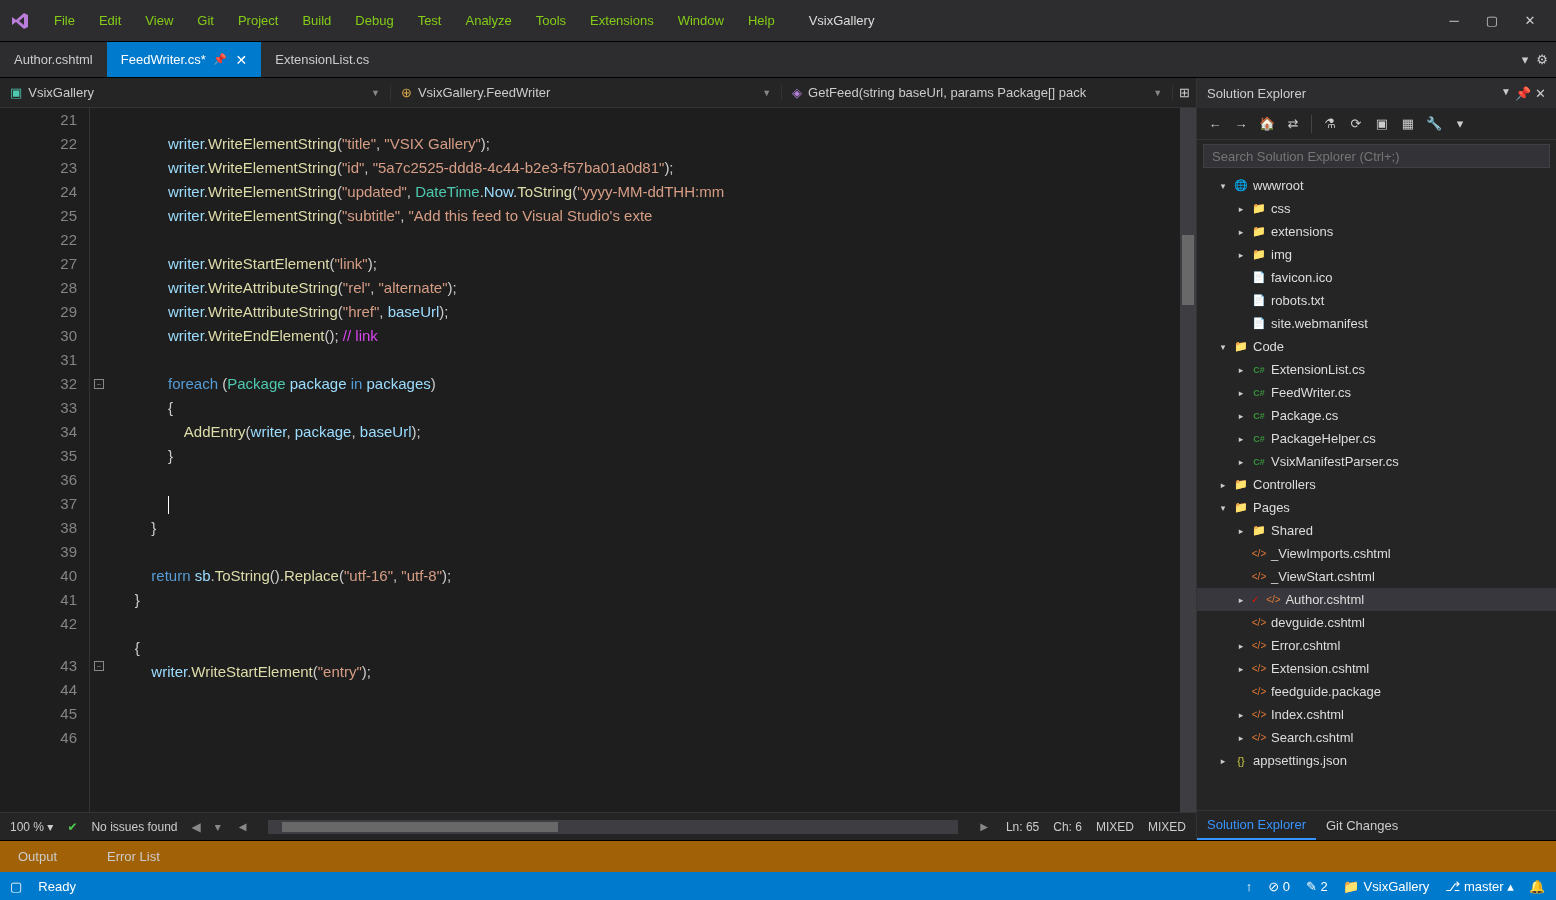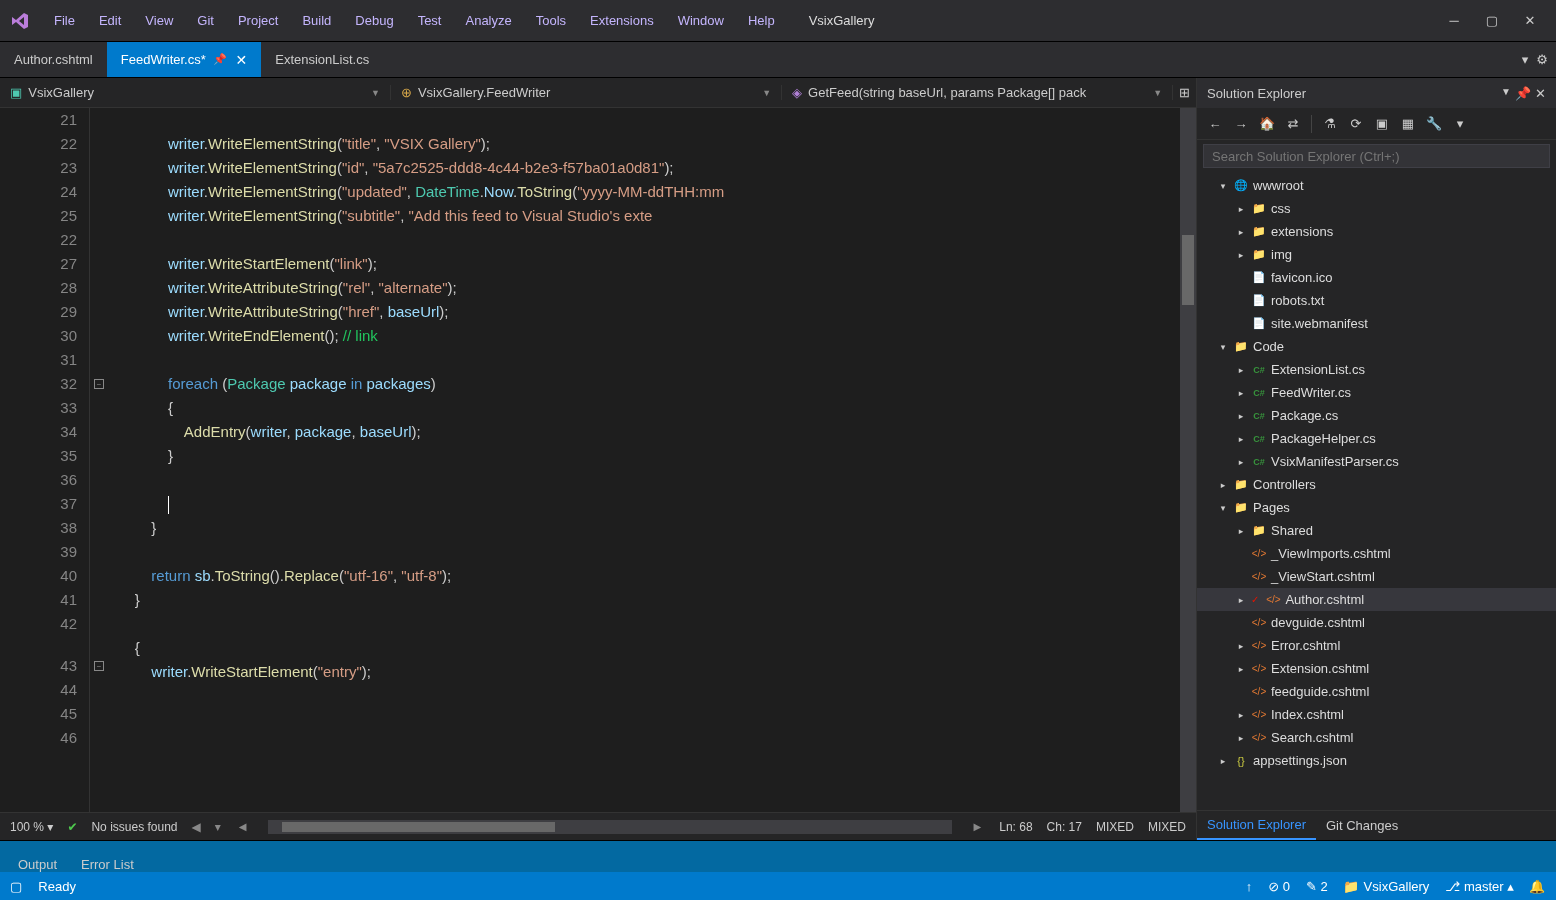--- a/index.html
+++ b/index.html
@@ -1,20 +1,20 @@
 <!DOCTYPE html>
 <html><head>
 <meta charset="utf-8">
 <style>
 * { margin:0; padding:0; box-sizing:border-box; font-family:'Segoe UI',sans-serif; }
 body { width:1556px; height:900px; background:#1e1e1e; color:#ccc; overflow:hidden; font-size:13px; display:flex; flex-direction:column; }
 .title-bar { height:42px; background:#2d2d30; display:flex; align-items:center; padding:0 8px; border-bottom:1px solid #000; }
 .vs-logo { width:24px; height:24px; margin-right:12px; display:flex; align-items:center; justify-content:center; }
 .menu-items { display:flex; gap:4px; }
-.menu-item { padding:6px 10px; cursor:pointer; font-size:13px; color:#c4b5fd; }
+.menu-item { padding:6px 10px; cursor:pointer; font-size:13px; color:#84cc16; }
 .search-box { margin-left:20px; background:#333337; border:1px solid #3f3f46; padding:4px 28px 4px 10px; width:260px; color:#999; font-size:13px; position:relative; }
 .search-box .mag { position:absolute; right:6px; top:4px; }
 .sln-name { margin-left:24px; font-size:13px; color:#ddd; }
 .win-controls { margin-left:auto; display:flex; gap:18px; padding-right:8px; }
 .win-btn { width:20px; height:20px; display:flex; align-items:center; justify-content:center; cursor:pointer; color:#ccc; }
 .tab-row { height:36px; background:#2d2d30; display:flex; align-items:stretch; border-bottom:1px solid #000; }
 .doc-tab { padding:0 14px; display:flex; align-items:center; gap:8px; font-size:13px; color:#ccc; cursor:pointer; position:relative; }
 .doc-tab.active { background:#007acc; color:#fff; }
 .doc-tab .close { font-size:14px; }
 .doc-tab .pin { font-size:11px; }
@@ -30,21 +30,21 @@
 .gutter-line { height:24px; line-height:24px; }
 .margin-col { width:20px; background:#1e1e1e; position:relative; }
 .outline-box { position:absolute; width:10px; height:10px; border:1px solid #888; left:4px; display:flex; align-items:center; justify-content:center; font-size:8px; color:#888; cursor:pointer; }
 .code-lines { flex:1; overflow:hidden; position:relative; }
 .code-line { height:24px; line-height:24px; white-space:pre; padding-left:8px; }
 .kw { color:#569cd6; }
 .str { color:#d69d85; }
 .type { color:#4ec9b0; }
 .method { color:#dcdcaa; }
 .ident { color:#9cdcfe; }
-.comment { color:#22c55e; }
+.comment { color:#d946ef; }
 .codelens { font-size:11px; color:#888; height:18px; line-height:18px; padding-left:8px; white-space:pre; }
 .cursor { display:inline-block; width:1px; height:18px; background:#fff; vertical-align:middle; animation:blink 1s infinite; }
 @keyframes blink { 50% { opacity:0; } }
 .vscroll { width:16px; background:#3e3e42; position:relative; }
 .vthumb { position:absolute; left:2px; right:2px; background:#686868; }
 .editor-status { height:28px; background:#252526; display:flex; align-items:center; padding:0 10px; gap:14px; border-top:1px solid #333; font-size:12px; }
 .hscroll-track { flex:1; height:14px; background:#3e3e42; position:relative; margin:0 4px; }
 .hthumb { position:absolute; top:2px; bottom:2px; background:#686868; }
 .solution-panel { width:360px; background:#252526; display:flex; flex-direction:column; border-left:1px solid #333; }
 .panel-title { height:30px; background:#2d2d30; display:flex; align-items:center; padding:0 10px; font-size:13px; color:#ccc; }
@@ -59,21 +59,21 @@
 .tree-node.selected { background:#37373d; }
 .tree-exp { width:12px; font-size:9px; color:#ccc; text-align:center; }
 .tree-icon { width:16px; height:16px; display:flex; align-items:center; justify-content:center; font-size:11px; }
 .folder-ico { color:#dcb67a; }
 .cs-ico { color:#37933c; font-size:9px; font-weight:bold; }
 .cshtml-ico { color:#e37933; font-size:10px; }
 .file-ico { color:#aaa; }
 .panel-tabs { height:30px; display:flex; align-items:stretch; border-top:1px solid #333; }
 .panel-tab { padding:0 10px; display:flex; align-items:center; font-size:13px; cursor:pointer; }
 .panel-tab.active { color:#3794ff; border-bottom:2px solid #3794ff; }
-.bottom-tabs { height:32px; background:#0369a1; display:flex; align-items:flex-end; padding-left:6px; border-top:1px solid #000; }
+.bottom-tabs { height:32px; background:#a16207; display:flex; align-items:center; padding-left:6px; border-top:1px solid #000;gap:26px; }
 .bottom-tab { padding:0 12px; display:flex; align-items:center; font-size:13px; cursor:pointer; color:#ccc; }
 .status-bar { height:28px; background:#007acc; color:#fff; display:flex; align-items:center; padding:0 10px; font-size:13px; gap:16px; }
 .status-right { margin-left:auto; display:flex; align-items:center; gap:16px; }
 .check-ico { color:#4ec94e; }
 .scroll-arrow { color:#888; font-size:10px; cursor:pointer; padding:0 4px; }
 </style>
 </head>
 <body>
 
 <div class="title-bar">
@@ -246,22 +246,22 @@
       <span style="cursor:pointer"><span>100 %</span> ▾</span>
       <span class="check-ico">✔</span>
       <span>No issues found</span>
       <span style="color:#888;cursor:pointer">◀</span>
       <span style="color:#888;cursor:pointer">▾</span>
       <span class="scroll-arrow">◀</span>
       <div class="hscroll-track">
         <div class="hthumb" style="left:2%;width:40%"></div>
       </div>
       <span class="scroll-arrow">▶</span>
-      <span>Ln: 68</span>
-      <span>Ch: 17</span>
+      <span>Ln: 65</span>
+      <span>Ch: 6</span>
       <span>MIXED</span>
       <span>MIXED</span>
     </div>
   </div>
 
   <div class="solution-panel">
     <div class="panel-title">
       <span>Solution Explorer</span>
       <div class="panel-title-right">
         <span style="cursor:pointer;font-size:10px">▼</span>
@@ -393,21 +393,21 @@
           <span>Error.cshtml</span>
         </div>
         <div class="tree-node" style="padding-left: 38px;">
           <span class="tree-exp">▸</span>
           <span class="tree-icon cshtml-ico">&lt;/&gt;</span>
           <span>Extension.cshtml</span>
         </div>
         <div class="tree-node" style="padding-left: 38px;">
           <span class="tree-exp"></span>
           <span class="tree-icon cshtml-ico">&lt;/&gt;</span>
-          <span>feedguide.cshtml</span>
+          <span>feedguide.package</span>
         </div>
         <div class="tree-node" style="padding-left: 38px;">
           <span class="tree-exp">▸</span>
           <span class="tree-icon cshtml-ico">&lt;/&gt;</span>
           <span>Index.cshtml</span>
         </div>
         <div class="tree-node" style="padding-left: 38px;">
           <span class="tree-exp">▸</span>
           <span class="tree-icon cshtml-ico">&lt;/&gt;</span>
           <span>Search.cshtml</span>

